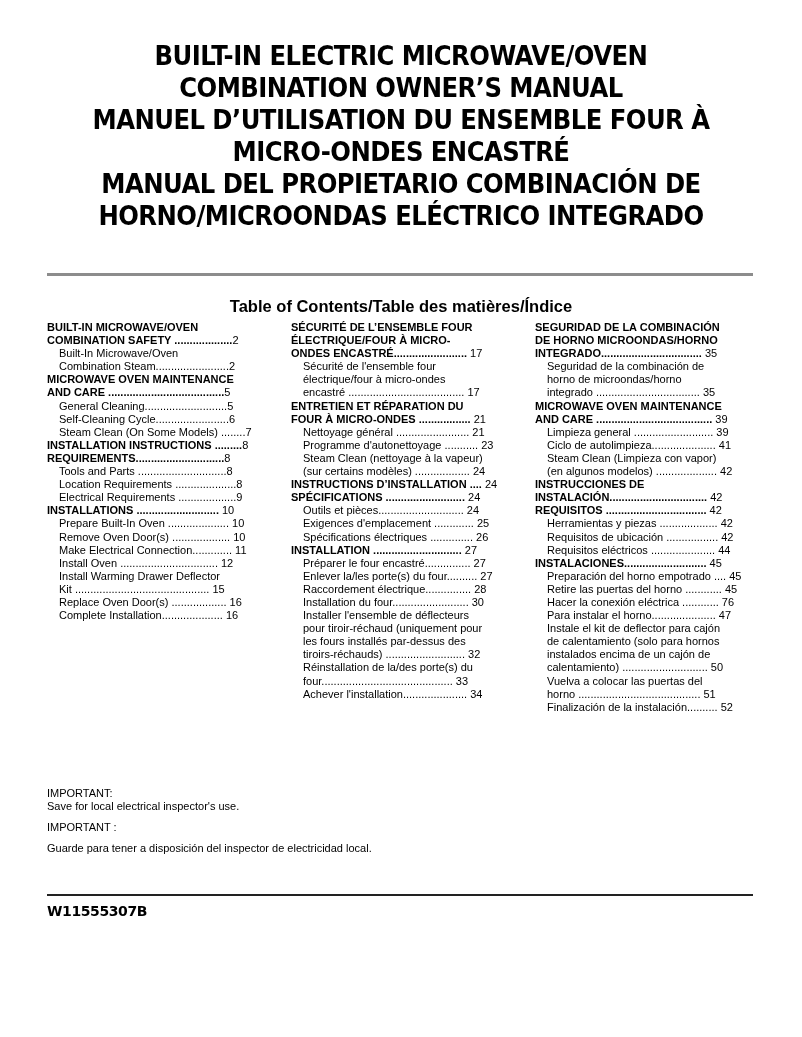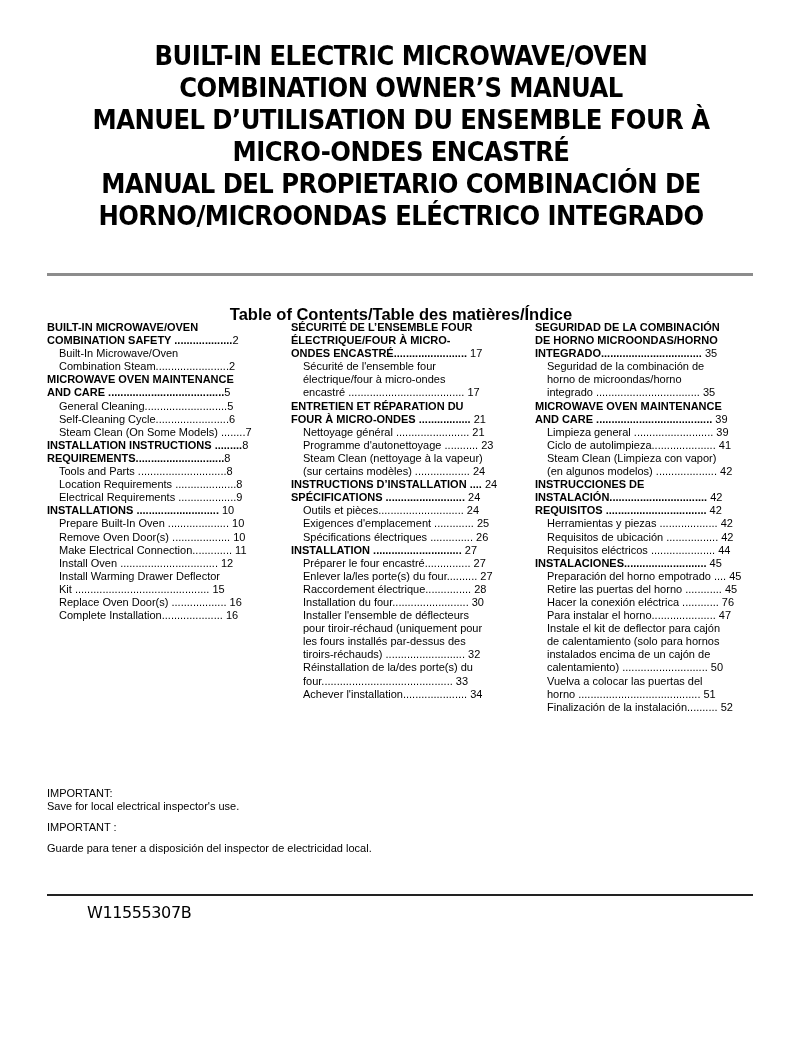--- a/index.html
+++ b/index.html
@@ -18,21 +18,21 @@
     transform: scaleX(0.9);
     transform-origin: center top;
   }
   .title-line { display: block; white-space: nowrap; }
   .top-rule {
     position: absolute; left: 47px; top: 273px; width: 706px; height: 3px;
     background: #8c8c8c;
   }
   .toc-heading {
     position: absolute; left: 0; top: 296px; width: 802px;
-    text-align: center; font-weight: bold; font-size: 16.5px; line-height: 20px; margin-top: 8px;
+    text-align: center; font-weight: bold; font-size: 16.5px; line-height: 20px;
   }
   .toc-col {
     position: absolute; top: 321px; width: 228px;
     font-size: 11px; line-height: 13.1px;
   }
   .col1 { left: 47px; }
   .col2 { left: 291px; }
   .col3 { left: 535px; }
   .entry { display: block; white-space: nowrap; }
   .entry.main { font-weight: bold; }
@@ -44,22 +44,22 @@
   }
   .note { margin-bottom: 8px; }
   .note-label { font-weight: normal; display: block; }
   .note-text { display: block; }
   .bottom-rule {
     position: absolute; left: 47px; top: 894px; width: 706px; height: 2px;
     background: #222;
   }
   .part-number {
     position: absolute; left: 47px; top: 903px;
-    font-family: "DejaVu Sans", sans-serif; font-weight: normal;
-    font-size: 16px; letter-spacing: -0.4px; margin-left: 40px;
+    font-family: "DejaVu Sans", sans-serif; font-weight: bold;
+    font-size: 14px; letter-spacing: -0.4px;
   }
 </style>
 </head>
 <body>
 
 <div class="title-block">
   <span class="title-line">BUILT-IN ELECTRIC MICROWAVE/OVEN</span>
   <span class="title-line">COMBINATION OWNER’S MANUAL</span>
   <span class="title-line">MANUEL D’UTILISATION DU ENSEMBLE FOUR À</span>
   <span class="title-line">MICRO-ONDES ENCASTRÉ</span>

